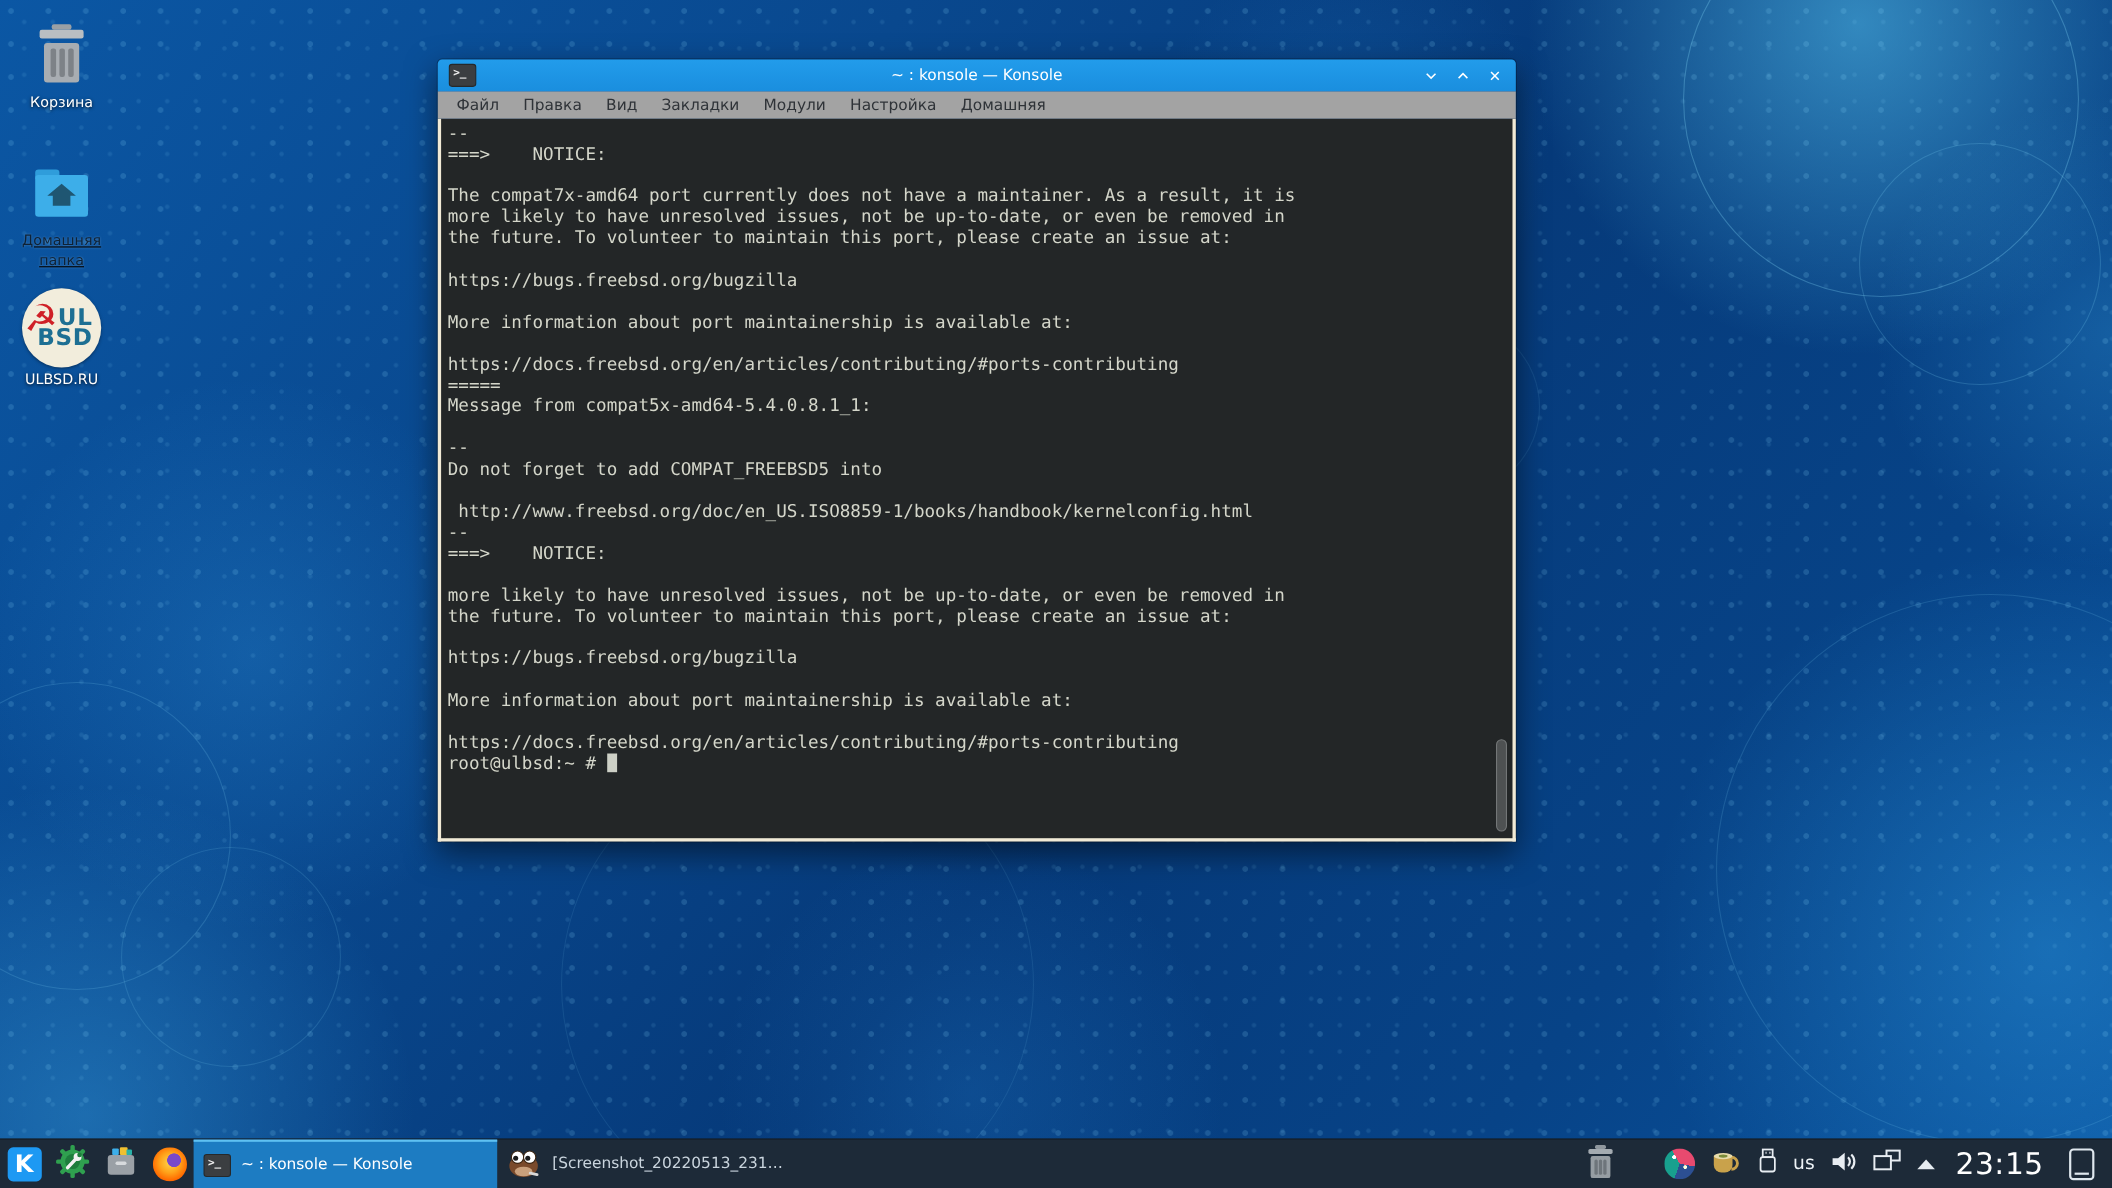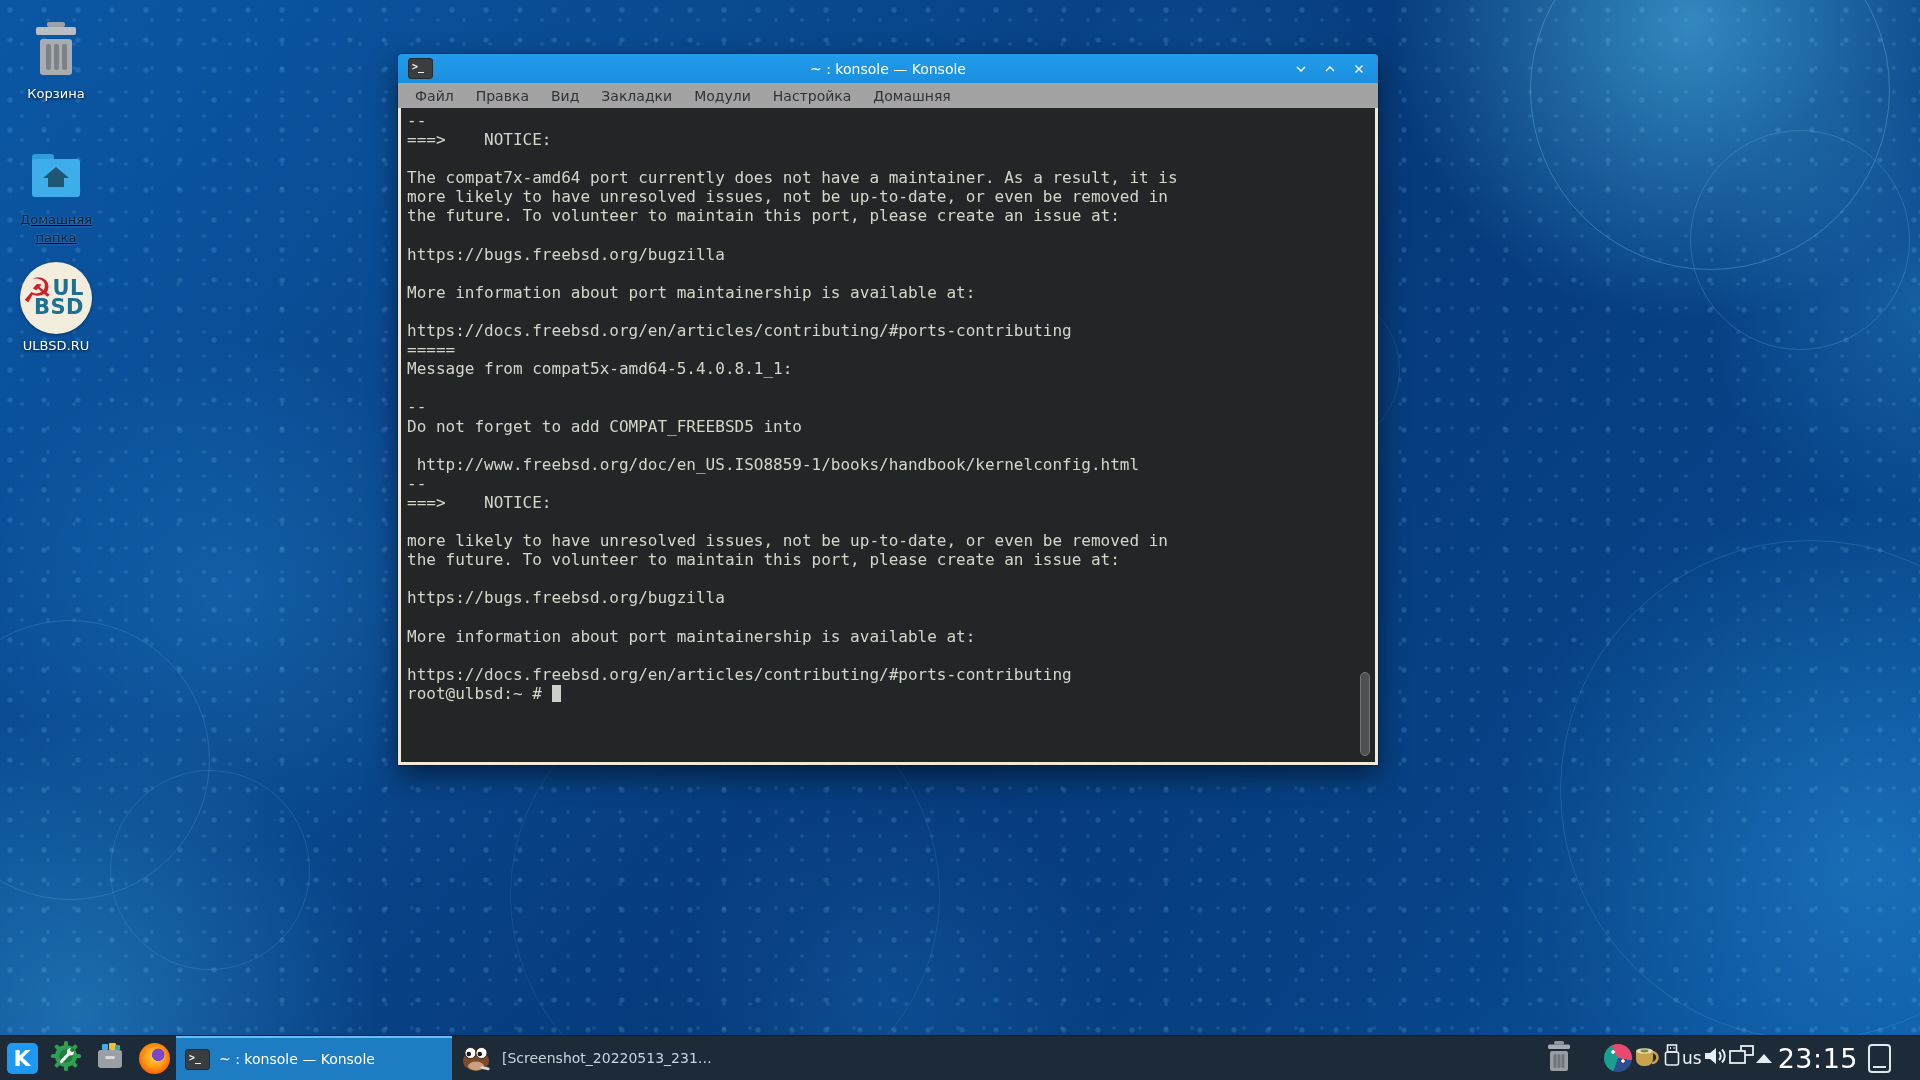--- a/index.html
+++ b/index.html
@@ -72,21 +72,21 @@
     display:flex; align-items:stretch; }
   .tb-btn { width:44px; display:flex; align-items:center; justify-content:center; }
   .kicon { width:31px; height:31px; background:#1d99f3; border-radius:5px; color:#fff;
     font-weight:bold; font-size:22px; display:flex; align-items:center;
     justify-content:center; font-family:"DejaVu Sans",sans-serif; }
   .task { width:276px; display:flex; align-items:center; gap:9px; padding:0 9px;
     color:#c9d4dd; font-size:14px; white-space:nowrap; overflow:hidden; }
   .task.active { background:#1d7cc2; border-top:2px solid #5fc1f2; color:#fff; }
   .task .tlabel { overflow:hidden; text-overflow:ellipsis; }
   .spacer { flex:1; }
-  .tray { display:flex; align-items:center; padding-right:25px; }
+  .tray { display:flex; align-items:center; gap:13px; padding-right:12px; }
   .tray-trash { margin-right:30px; }
   .round-ico { width:28px; height:28px; border-radius:50%;
     background:
       radial-gradient(circle 2px at 9px 8px, #fff 0 1.6px, rgba(255,255,255,0) 2px),
       radial-gradient(circle 2px at 19px 17px, #ffd 0 1.4px, rgba(255,255,255,0) 2px),
       conic-gradient(from 200deg, #18a08e 0 130deg, #e84a6f 130deg 260deg, #2c4f92 260deg 360deg); }
   .kbd-layout { color:#eef3f7; font-size:17px; }
   .up-arrow { width:0; height:0; border-left:8px solid transparent;
     border-right:8px solid transparent; border-bottom:9px solid #e6ecf1; }
   .clock { color:#fff; font-size:27px; margin:0 10px 0 6px; letter-spacing:.5px;text-align:right; }

